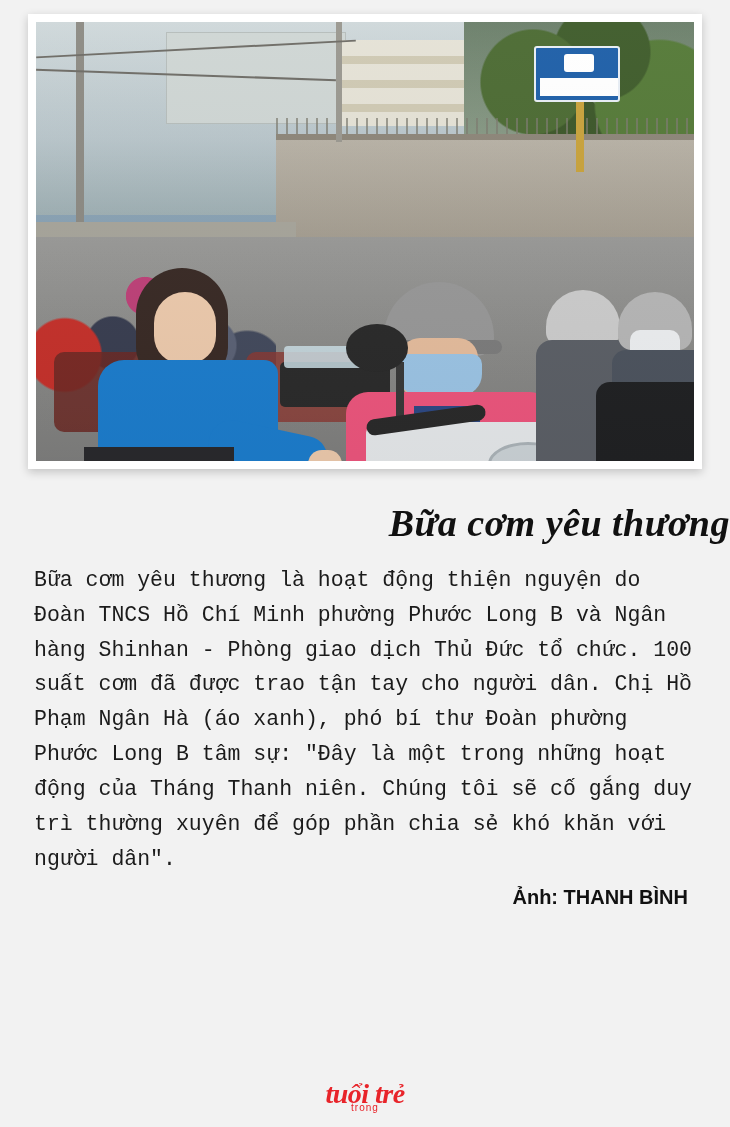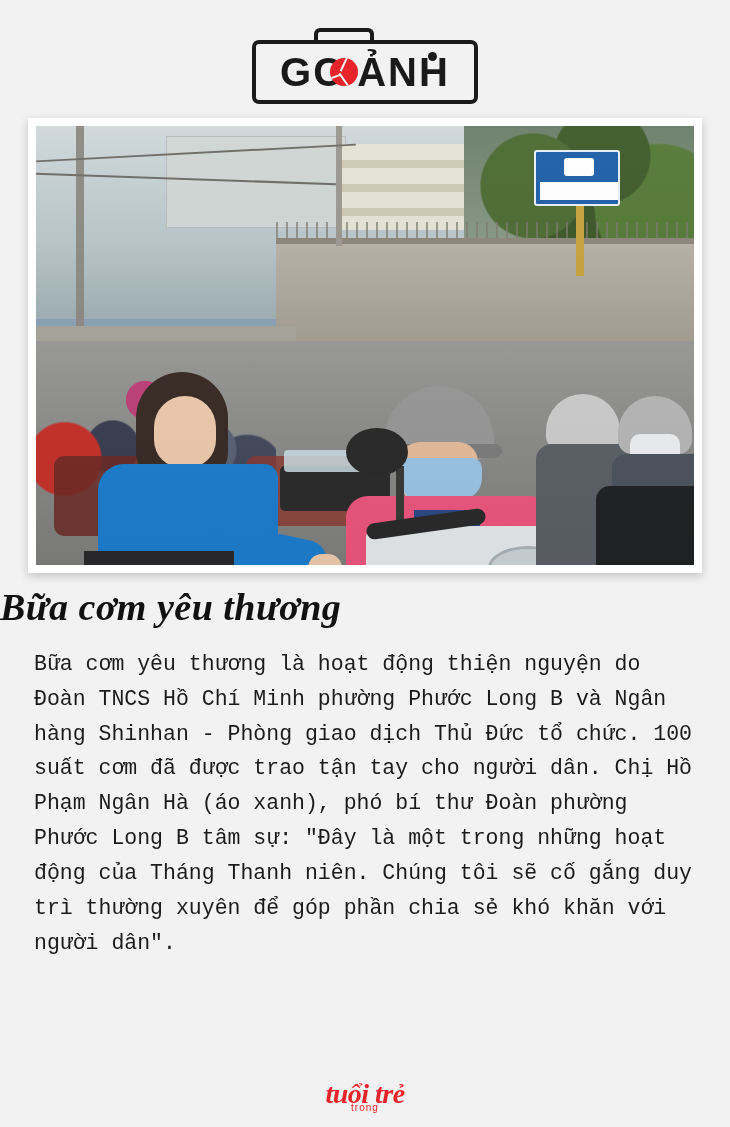--- a/index.html
+++ b/index.html
@@ -189,22 +189,22 @@
   .ph-rider1 .body { position:absolute; left:0; top:50px; width:108px; height:140px; background:#5d6168; border-radius:16px; }
   .ph-rider2 { position:absolute; left:576px; top:270px; width:98px; height:190px; }
   .ph-rider2 .helm { position:absolute; left:6px; top:0; width:74px; height:58px; background:#b9b9b9; border-radius:38px 38px 14px 14px; }
   .ph-rider2 .mask { position:absolute; left:18px; top:38px; width:50px; height:30px; background:#f0f2f4; border-radius:10px; }
   .ph-rider2 .body { position:absolute; left:0; top:58px; width:98px; height:132px; background:#4e5560; border-radius:14px; }
   .ph-dark-bike { position:absolute; left:560px; top:360px; width:120px; height:100px; background:#212224; border-radius:14px; }
   .ph-grain { position:absolute; inset:0; background:linear-gradient(180deg, rgba(255,255,255,0.03), rgba(0,0,0,0.06)); }
 
   
   .headline {
-    margin: 12px 0 0;
-    text-align: left;
+    margin: 32px 0 0;
+    text-align: right;
     font-family: "Liberation Serif", serif;
     font-style: italic;
     font-weight: bold;
     font-size: 38px;
     color: #111;
     letter-spacing: 0.5px;
   }
 
   
   .body-text {
@@ -247,31 +247,20 @@
     color: #e8242a;
     letter-spacing: 1px;
     margin-top: -6px;
   }
 </style>
 </head>
 <body>
 
 <div class="page">
 
-  <div class="logo-wrap">
-    <div class="logo">
-      <div class="cam-bump"></div>
-      <div class="cam-body"></div>
-      <div class="cam-dot"></div>
-      <div class="logo-text">GC ẢNH</div>
-      <div class="shutter">
-        <div class="shutter-blade"></div>
-      </div>
-    </div>
-  </div>
 
   <div class="photo-frame">
     <div class="photo">
       <div class="ph-sky"></div>
       <div class="ph-bldg1"></div>
       <div class="ph-bldg2">
         <div class="stripe" style="top:16px"></div>
         <div class="stripe" style="top:40px"></div>
         <div class="stripe" style="top:64px"></div>
       </div>
@@ -336,19 +325,20 @@
       </div>
       <div class="ph-dark-bike"></div>
       <div class="ph-grain"></div>
     </div>
   </div>
 
   <h1 class="headline">Bữa cơm yêu thương</h1>
 
   <p class="body-text">Bữa cơm yêu thương là hoạt động thiện nguyện do Đoàn TNCS Hồ Chí Minh phường Phước Long B và Ngân hàng Shinhan - Phòng giao dịch Thủ Đức tổ chức. 100 suất cơm đã được trao tận tay cho người dân. Chị Hồ Phạm Ngân Hà (áo xanh), phó bí thư Đoàn phường Phước Long B tâm sự: "Đây là một trong những hoạt động của Tháng Thanh niên. Chúng tôi sẽ cố gắng duy trì thường xuyên để góp phần chia sẻ khó khăn với người dân".</p>
 
+  <div class="credit">Ảnh: THANH BÌNH</div>
 
   <div class="footer">
     <div class="tt-logo">tuổi trẻ</div>
     <div class="tt-sub">trong</div>
   </div>
 
 </div>
 
 </body></html>

